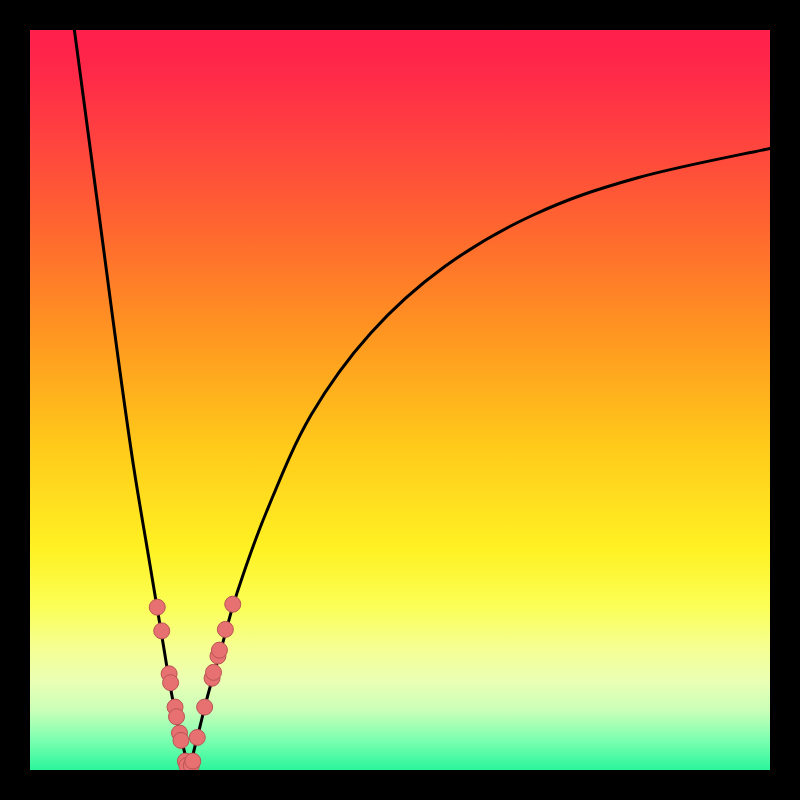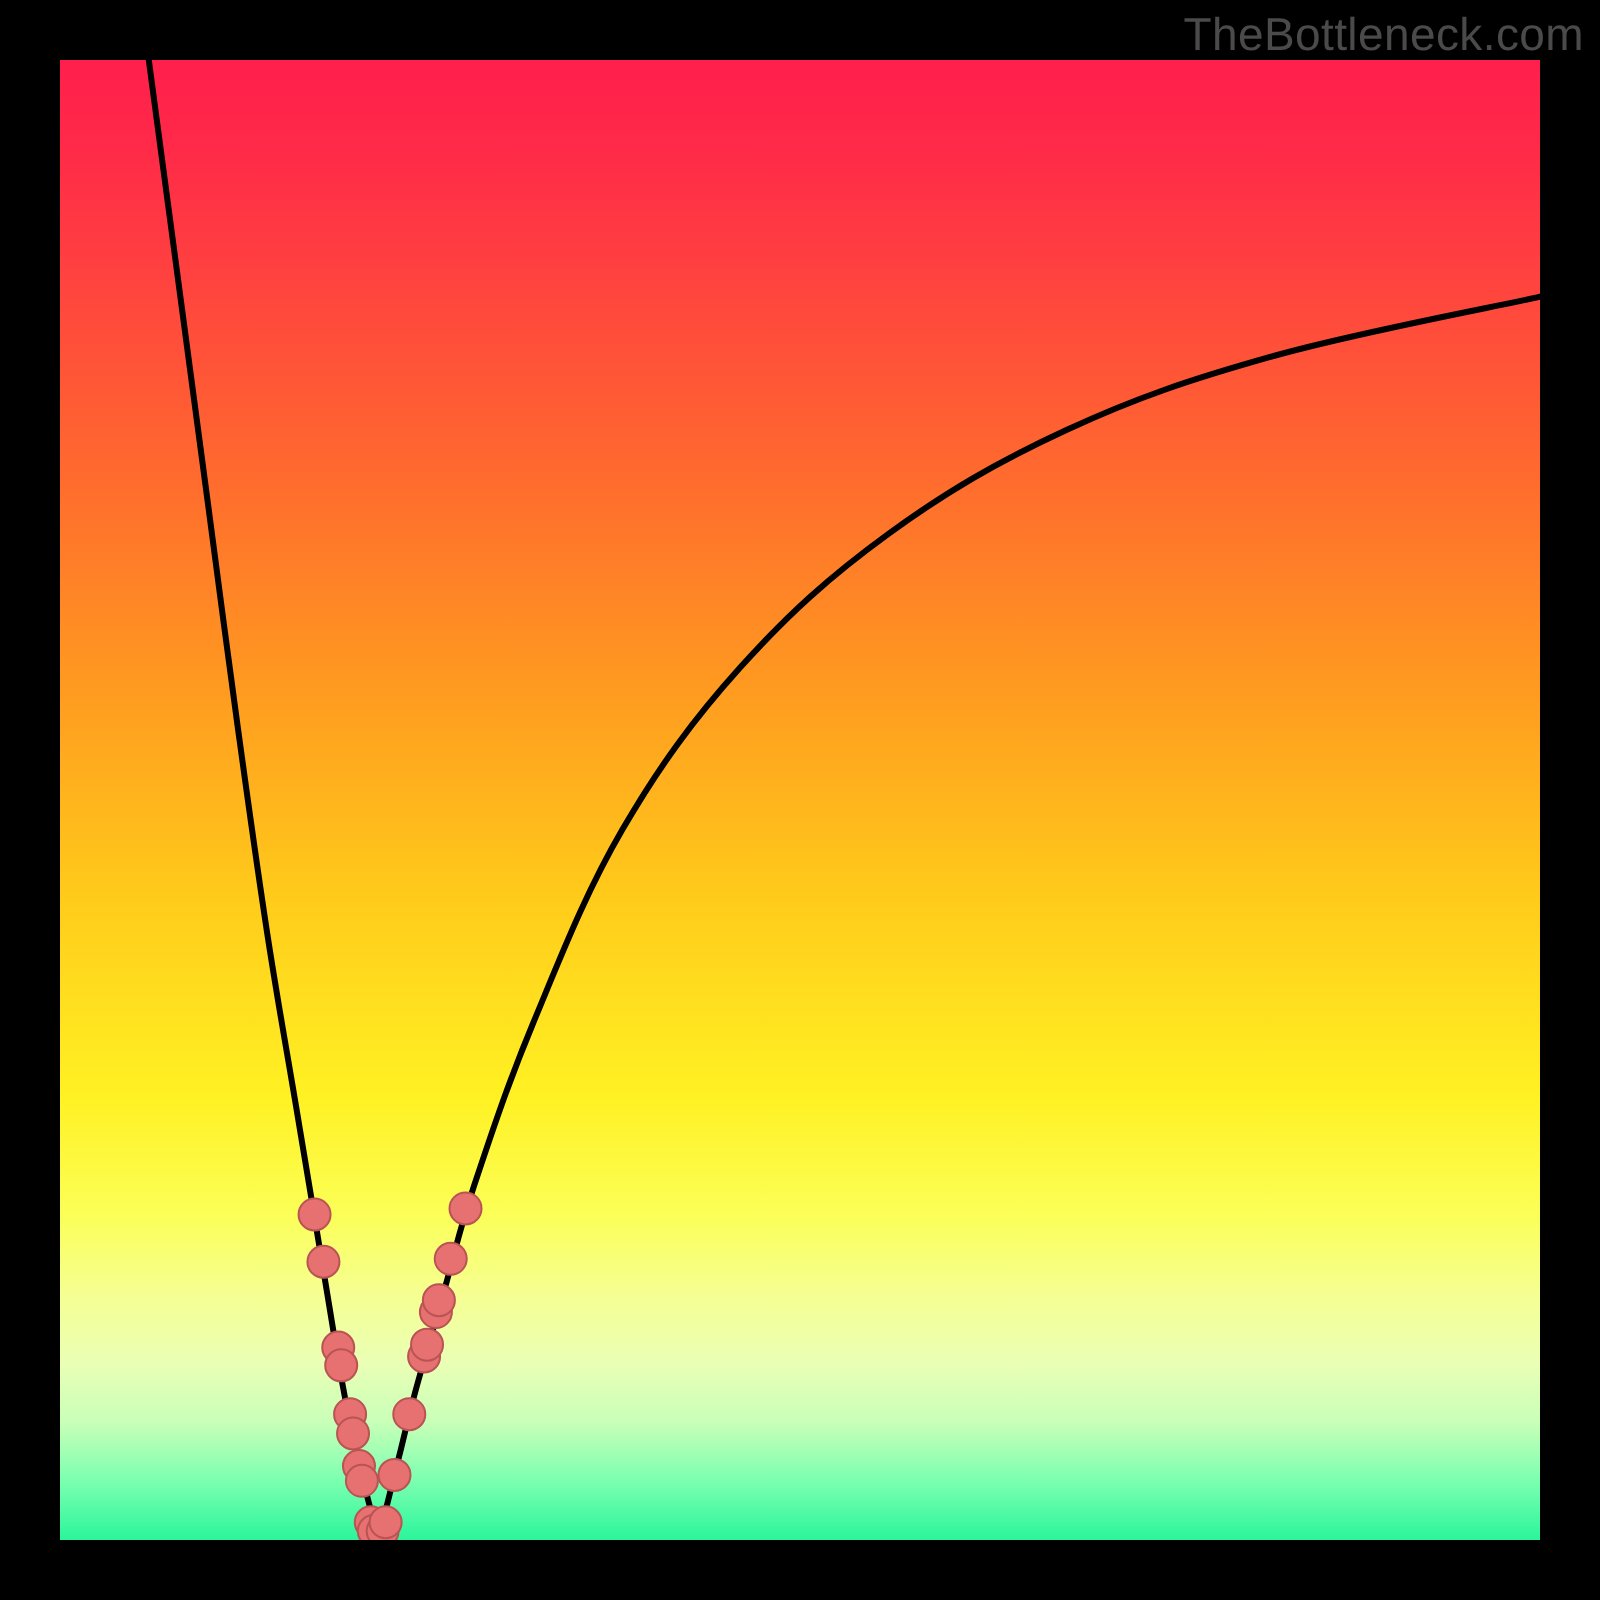--- a/index.html
+++ b/index.html
@@ -59,21 +59,20 @@
     font-size: 23px;
     font-weight: 400;
     letter-spacing: 0.2px;
     user-select: none;
   }
 </style>
 </head>
 <body>
 
 <div class="outer">
-  <div class="watermark">TheBottleneck.com</div>
 
   <div class="plot">
     <div class="gradient"></div>
     <svg class="curves" viewBox="0 0 740 740" preserveAspectRatio="none">
       <g id="curve-group">
           <path d="M 44.4,0 C 47.064,19.98 53.872,71.03999999999999 59.2,111 C 64.528,150.96 68.672,182.04000000000002 74,222 C 79.328,261.96 83.472,294.37199999999996 88.8,332.99999999999994 C 94.128,371.62799999999993 98.272,401.968 103.60000000000001,436.6 C 108.92800000000001,471.232 113.072,493.43199999999996 118.4,525.4 C 123.72800000000001,557.3679999999999 129.20399999999998,590.224 133.2,614.2 C 137.196,638.176 137.93599999999998,643.948 140.6,658.6 C 143.264,673.2520000000001 145.33599999999998,683.612 148,695.6 C 150.66400000000002,707.5880000000001 153.40200000000002,717.2080000000001 155.4,725.2 C 157.398,733.192 158.434,737.336 159.1,740" fill="none" stroke="#000000" stroke-width="3" stroke-linecap="round" stroke-linejoin="round"></path>
           <path d="M 159.1,740 C 159.766,737.336 160.80200000000002,733.192 162.8,725.2 C 164.798,717.2080000000001 167.53600000000003,706.2560000000001 170.20000000000002,695.6 C 172.864,684.944 173.60399999999998,680.652 177.6,666 C 181.596,651.348 187.072,632.8480000000001 192.4,614.2 C 197.728,595.552 199.20800000000003,586.376 207.20000000000002,562.4 C 215.192,538.424 223.48000000000002,512.968 236.8,481 C 250.12,449.032 262.55199999999996,416.76800000000003 281.2,384.8 C 299.848,352.832 316.42400000000004,330.04 340.40000000000003,303.40000000000003 C 364.37600000000003,276.76000000000005 385.096,258.11199999999997 414.40000000000003,236.79999999999995 C 443.70400000000006,215.48799999999994 468.56800000000004,200.98399999999998 503.20000000000005,185 C 537.832,169.01600000000002 564.1759999999999,159.988 606.8,148 C 649.424,136.012 716.024,123.72799999999998 740,118.39999999999998" fill="none" stroke="#000000" stroke-width="3" stroke-linecap="round" stroke-linejoin="round"></path>
         </g>
       <g id="marker-group">
           <circle cx="127.27999999999999" cy="577.2" r="8" fill="#e77070" stroke="#b85454" stroke-width="1"></circle>

